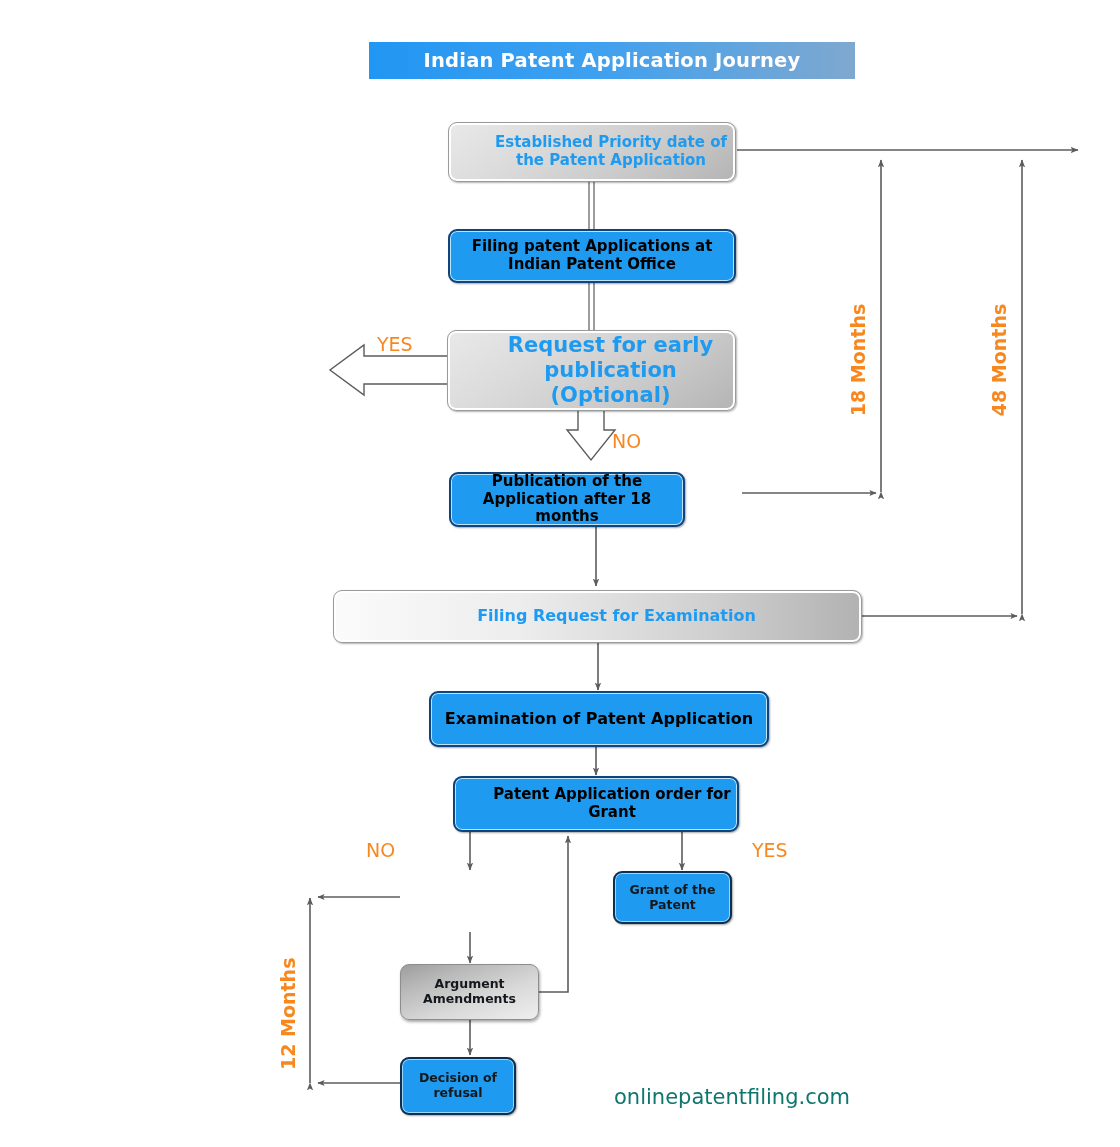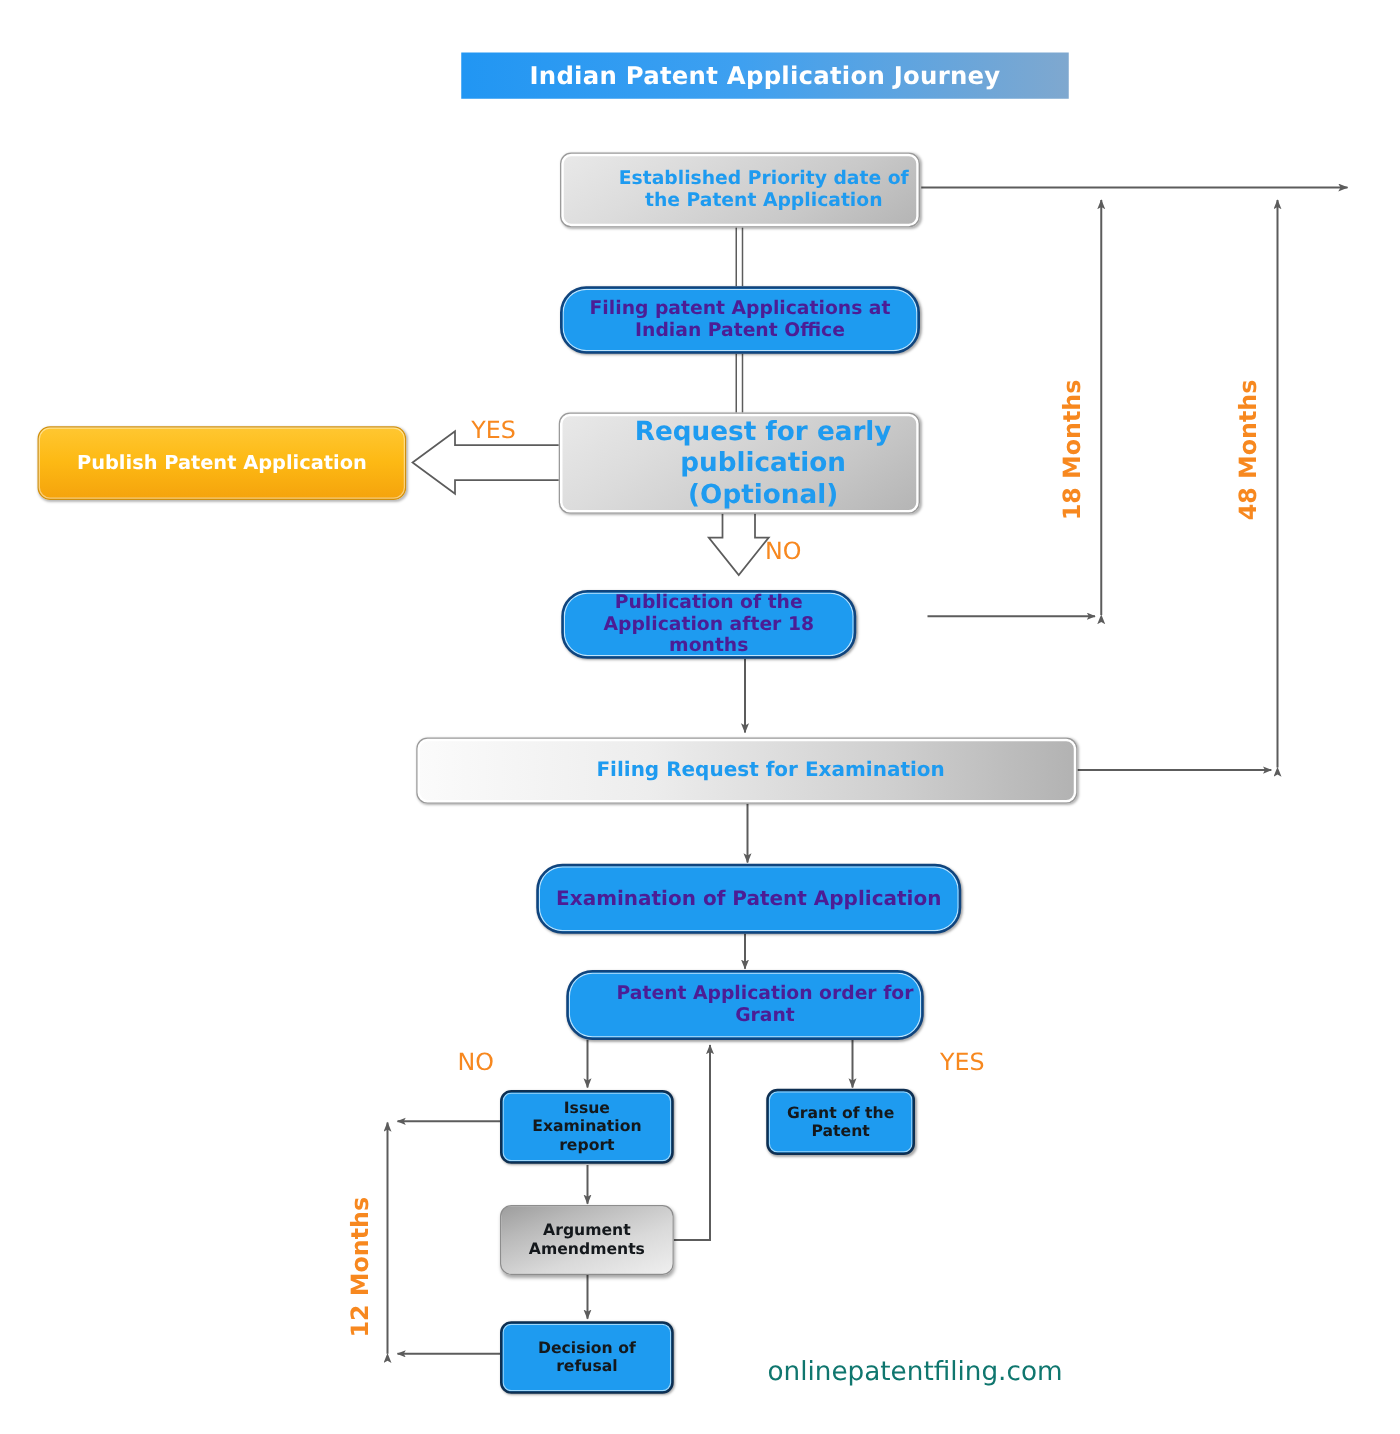--- a/index.html
+++ b/index.html
@@ -27,22 +27,22 @@
     box-shadow:0 0 0 2px #ffffff inset, 1px 1px 2px rgba(0,0,0,.30);
     padding-left:38px;
   }
   
   .grey-wide{
     background:linear-gradient(90deg,#fbfbfb 0%,#ededed 35%,#cfcfcf 72%,#b2b2b2 100%);
   }
 
   
   .blue-node{
-    background:#1e9bf0;border:2px solid #10447d;border-radius:21px;
-    color:#4c1d95;font-weight:bold;
+    background:#1e9bf0;border:2px solid #10447d;border-radius:9px;
+    color:#000000;font-weight:bold;
     box-shadow:0 0 0 1px #bfe3fb inset, 1px 1px 2px rgba(0,0,0,.35);
   }
   
   .blue-small{
     background:#1e9bf0;border:2px solid #0d2f52;border-radius:9px;
     color:#14181c;font-weight:bold;
     box-shadow:0 0 0 1px #9fd6f8 inset, 1px 1px 2px rgba(0,0,0,.35);
   }
   
   .grey-small{
@@ -131,53 +131,47 @@
   </div>
 
   <div class="node blue-node" style="left:448px;top:229px;width:288px;height:54px;font-size:15px;">
     <span>Filing patent Applications at Indian Patent Office</span>
   </div>
 
   <div class="node grey-node" style="left:447px;top:330px;width:289px;height:81px;font-size:21px;">
     <span>Request for early publication (Optional)</span>
   </div>
 
-  <div class="node orange-node" style="left:30px;top:341px;width:295px;height:59px;font-size:15.5px;">
-    <span>Publish Patent Application</span>
-  </div>
 
   <div class="node blue-node" style="left:449px;top:472px;width:236px;height:55px;font-size:15px;">
     <span>Publication of the Application after 18 months</span>
   </div>
 
   <div class="node grey-node grey-wide" style="left:333px;top:590px;width:529px;height:53px;font-size:16px;">
     <span>Filing Request for Examination</span>
   </div>
 
   <div class="node blue-node" style="left:429px;top:691px;width:340px;height:56px;font-size:16px;">
     <span>Examination of Patent Application</span>
   </div>
 
   <div class="node blue-node" style="left:453px;top:776px;width:286px;height:56px;font-size:15px;padding-left:32px;">
     <span>Patent Application order for Grant</span>
   </div>
 
-  <div class="node blue-small" style="left:400px;top:872px;width:139px;height:59px;font-size:12.5px;">
-    <span>Issue Examination report</span>
-  </div>
 
   <div class="node blue-small" style="left:613px;top:871px;width:119px;height:53px;font-size:12.5px;">
     <span>Grant of the Patent</span>
   </div>
 
   <div class="node grey-small" style="left:400px;top:964px;width:139px;height:56px;font-size:12.5px;">
     <span>Argument Amendments</span>
   </div>
 
-  <div class="node blue-small" style="left:400px;top:1057px;width:139px;height:58px;font-size:12.5px;">
+  <div class="node blue-small" style="left:400px;top:1057px;width:116px;height:58px;font-size:12.5px;">
     <span>Decision of refusal</span>
   </div>
 
   <div class="lbl lbl-yesno" style="left:377px;top:333px;">YES</div>
 
   <div class="lbl lbl-yesno" style="left:612px;top:430px;">NO</div>
 
   <div class="lbl lbl-yesno" style="left:366px;top:839px;">NO</div>
 
   <div class="lbl lbl-yesno" style="left:752px;top:839px;">YES</div>

